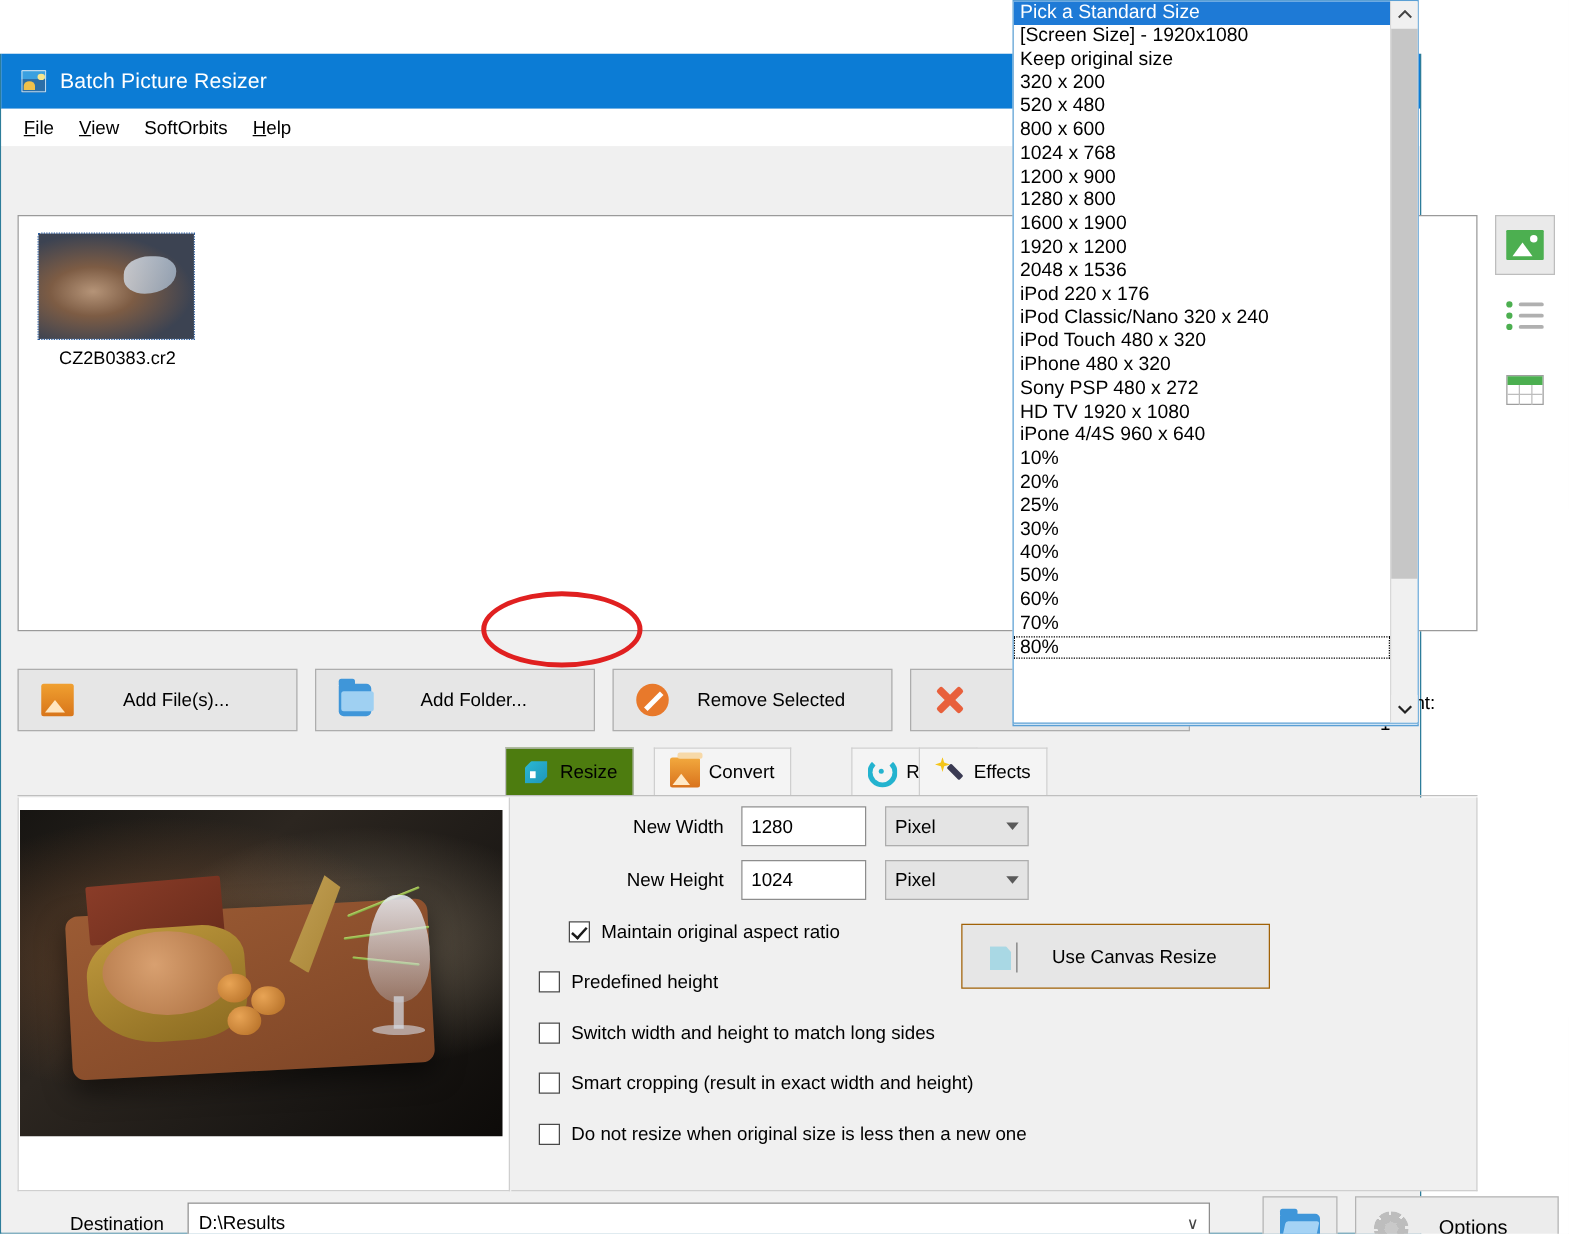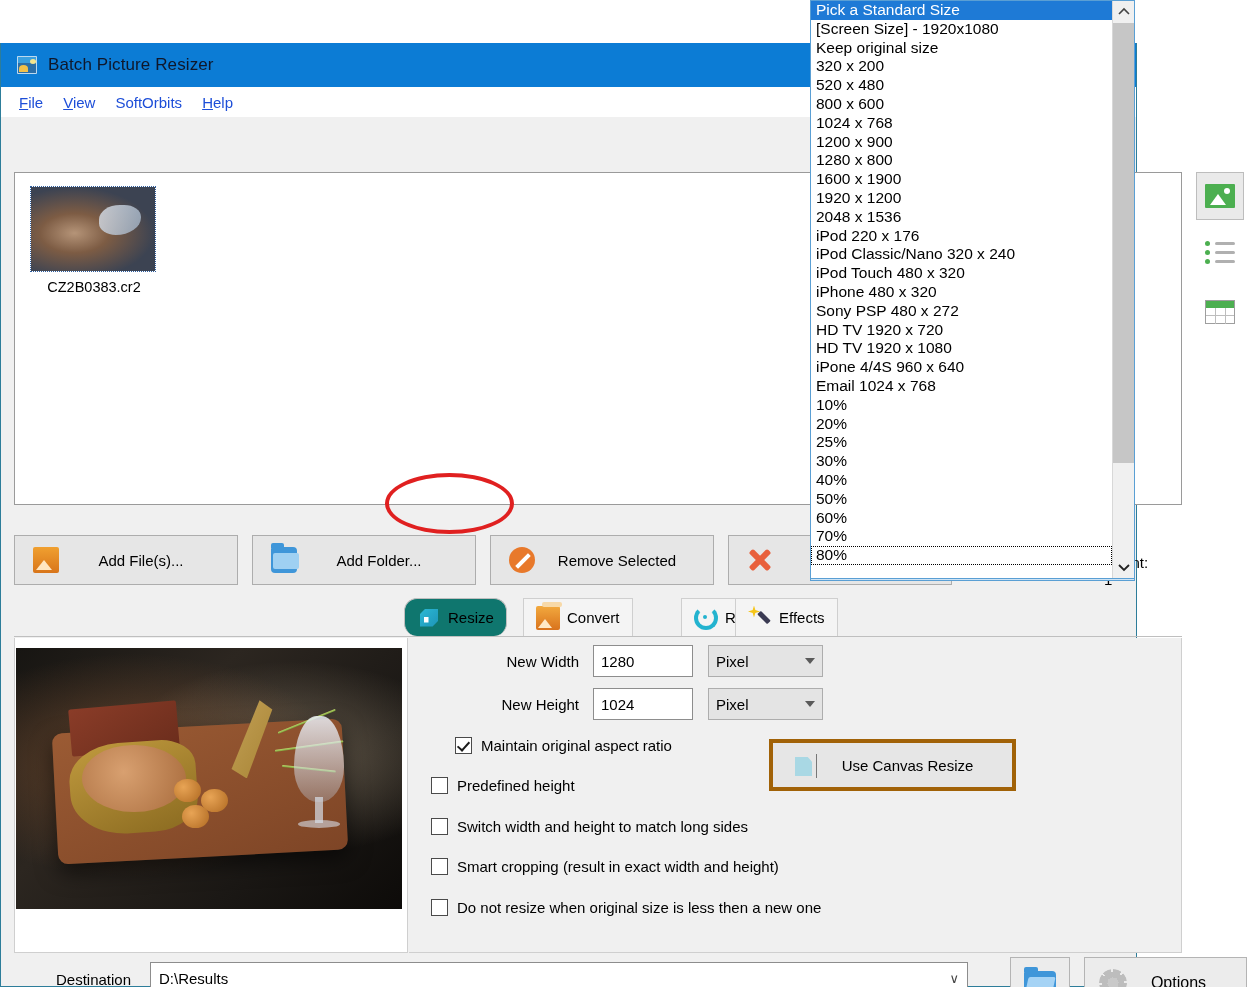--- a/index.html
+++ b/index.html
@@ -16,21 +16,21 @@
     position:absolute;left:0;top:43px;width:1137px;height:944px;
     background:#f0f0f0;
     border:1px solid #2d7d9a;
     border-top:none;
     box-sizing:border-box;
   }
   
   .titlebar{
     position:absolute;left:0;top:0;width:100%;height:44px;
     background:#0c7cd5;
-    color:#0f172a;
+    color:#ffffff;
     display:flex;align-items:center;
   }
   .title-icon{
     width:20px;height:18px;margin-left:16px;margin-right:11px;
     border-radius:1px;
     background:linear-gradient(#3aa0e0 0%,#3aa0e0 40%,#2c6fa8 41%,#2c6fa8 100%);
     box-shadow:inset 0 0 0 1px #bcd9ef;
     position:relative;overflow:hidden;flex:none;
   }
   .title-icon:before{
@@ -48,21 +48,21 @@
     color:#fff;
   }
   .win-btn svg{display:block;}
   
   .menubar{
     position:absolute;left:0;top:44px;width:100%;height:30px;
     background:#ffffff;
     display:flex;align-items:center;padding-left:8px;box-sizing:border-box;
   }
   .menu-item{
-    padding:3px 10px;font-size:15px;color:#1d4ed8;
+    padding:3px 10px;font-size:15px;color:#000000;
   }
   .menu-item u{text-decoration:underline;}
   
   .content{
     position:absolute;left:0;top:74px;right:0;bottom:0;
     background:#f0f0f0;
   }
   
   .filelist{
     position:absolute;left:13px;top:55px;width:1168px;height:333px;
@@ -142,21 +142,21 @@
   
   .tabstrip{
     position:absolute;left:13px;top:481px;width:1168px;height:38px;
     border-bottom:1px solid #bfbfbf;
   }
   .tab{
     position:absolute;top:0;height:38px;display:flex;align-items:center;
     padding:0 12px;box-sizing:border-box;font-size:15px;
     border:1px solid #cfcfcf;border-bottom:none;background:#f4f4f4;
   }
-  .tab.active{background:#0f766e;border-color:#bfbfbf;border-radius:13px;}
+  .tab.active{background:#4d7c0f;border-color:#bfbfbf;}
   .tab .ticon{width:24px;height:24px;margin-right:7px;flex:none;position:relative;}
   .ico-resize{width:24px;height:24px;position:relative;}
   .ico-resize:before{
     content:"";position:absolute;left:3px;top:3px;width:18px;height:18px;
     background:linear-gradient(135deg,#2bb8d4 0%,#1e95b8 100%);
     clip-path:polygon(0 30%,30% 0,100% 0,100% 70%,70% 100%,0 100%,0 30%);
   }
   .ico-resize:after{
     content:"";position:absolute;left:7px;top:7px;width:10px;height:10px;
     background:#fff;clip-path:polygon(0 45%,45% 45%,45% 100%,0 100%);
@@ -264,21 +264,21 @@
   .cbox{
     width:17px;height:17px;background:#fff;border:1px solid #4a4a4a;
     margin-right:9px;box-sizing:border-box;position:relative;flex:none;
   }
   .cbox.checked:after{
     content:"";position:absolute;left:4px;top:1px;width:5px;height:10px;
     border:solid #1b1b1b;border-width:0 2px 2px 0;transform:rotate(42deg);
   }
   .canvas-btn{
     position:absolute;left:360px;top:101px;width:247px;height:52px;
-    background:#e6e6e6;border:4px solid #a16207;box-sizing:border-box;
+    background:#e6e6e6;border:1px solid #a16207;box-sizing:border-box;
     display:flex;align-items:center;font-size:15px;
   }
   .ico-canvas{
     width:30px;height:30px;margin-left:20px;position:relative;flex:none;
   }
   .ico-canvas:before{
     content:"";position:absolute;left:2px;top:7px;width:17px;height:19px;
     background:#a9d8e4;clip-path:polygon(0 0,75% 0,100% 25%,100% 100%,0 100%);
   }
   .ico-canvas:after{
@@ -569,24 +569,22 @@
       <div class="dd-item">1200 x 900</div>
       <div class="dd-item">1280 x 800</div>
       <div class="dd-item">1600 x 1900</div>
       <div class="dd-item">1920 x 1200</div>
       <div class="dd-item">2048 x 1536</div>
       <div class="dd-item">iPod 220 x 176</div>
       <div class="dd-item">iPod Classic/Nano 320 x 240</div>
       <div class="dd-item">iPod Touch 480 x 320</div>
       <div class="dd-item">iPhone 480 x 320</div>
       <div class="dd-item">Sony PSP 480 x 272</div>
-      <div class="dd-item">HD TV 1920 x 720</div>
       <div class="dd-item">HD TV 1920 x 1080</div>
       <div class="dd-item">iPone 4/4S 960 x 640</div>
-      <div class="dd-item">Email 1024 x 768</div>
       <div class="dd-item">10%</div>
       <div class="dd-item">20%</div>
       <div class="dd-item">25%</div>
       <div class="dd-item">30%</div>
       <div class="dd-item">40%</div>
       <div class="dd-item">50%</div>
       <div class="dd-item">60%</div>
       <div class="dd-item">70%</div>
       <div class="dd-item focus">80%</div>
     </div>

